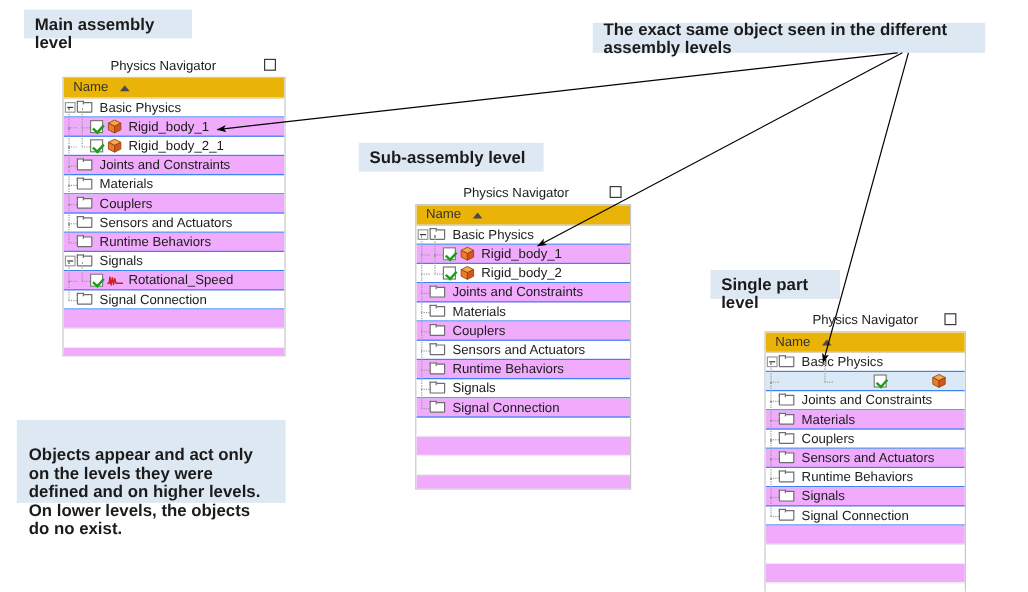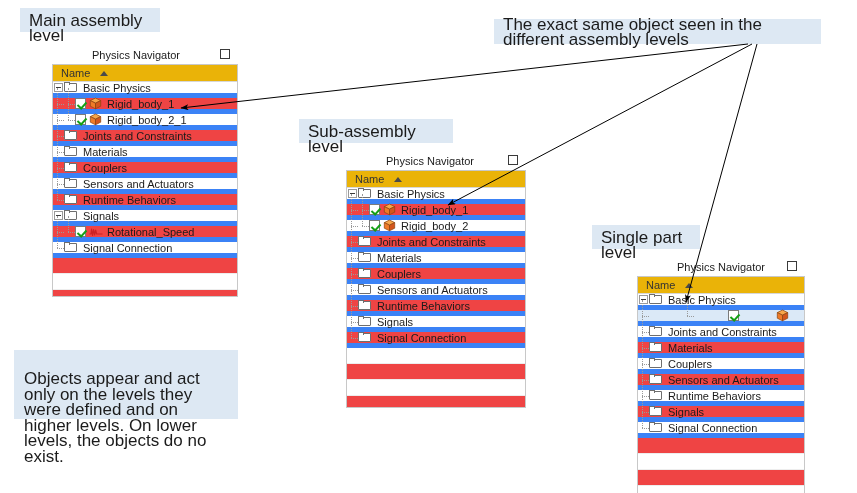--- a/index.html
+++ b/index.html
@@ -5,22 +5,23 @@
   html,body{margin:0;padding:0;}
   body{
     width:857px;height:493px;position:relative;overflow:hidden;
     background:#ffffff;
     font-family:"Liberation Sans","DejaVu Sans",sans-serif;
     font-size:11px;color:#1b1b1b;
     -webkit-font-smoothing:antialiased;
   }
   .callout{
     position:absolute;background:#dde8f3;color:#1b1b1b;
-    font-size:17px;line-height:15px;padding:5px 9px;box-sizing:border-box;
+    font-size:14px;line-height:15px;padding:5px 9px;box-sizing:border-box;
     white-space:pre-line;
+    font-weight:bold;
   }
 
   
   .nav{position:absolute;}
   .nav-title{
     position:relative;height:18px;font-size:11px;color:#1b1b1b;
     padding-left:4px;display:flex;align-items:center;margin-left:36px;
   }
   .nav-restore{
     position:absolute;right:8px;top:3px;width:10px;height:10px;
@@ -36,24 +37,24 @@
     font-size:11px;color:#333;box-sizing:border-box;
   }
   .hdr .sortcaret{
     margin-left:10px;width:0;height:0;
     border-left:4px solid transparent;border-right:4px solid transparent;
     border-bottom:5px solid #4a4a4a;
   }
   .rows{position:relative;}
   .row{
     position:relative;height:16px;display:flex;align-items:center;
-    box-sizing:border-box;border-bottom:5px solid #3b82f6;
+    box-sizing:border-box;border-bottom:1px solid #3b82f6;
     white-space:nowrap;font-size:11px;color:#1b1b1b;
   }
-  .row.alt{background:#ef4444;}
+  .row.alt{background:#f0abfc;}
   .row.blank{border-bottom:1px solid #ededed;}
   .row.sel{background:#dbe9f7;gap:34px;}
   .expander{
     width:11px;height:16px;display:inline-flex;align-items:center;justify-content:center;
     flex:0 0 auto;
   }
   .expander i{
     display:block;width:9px;height:9px;border:1px solid #9a9a9a;
     position:relative;background:#fff;box-sizing:border-box;
   }

